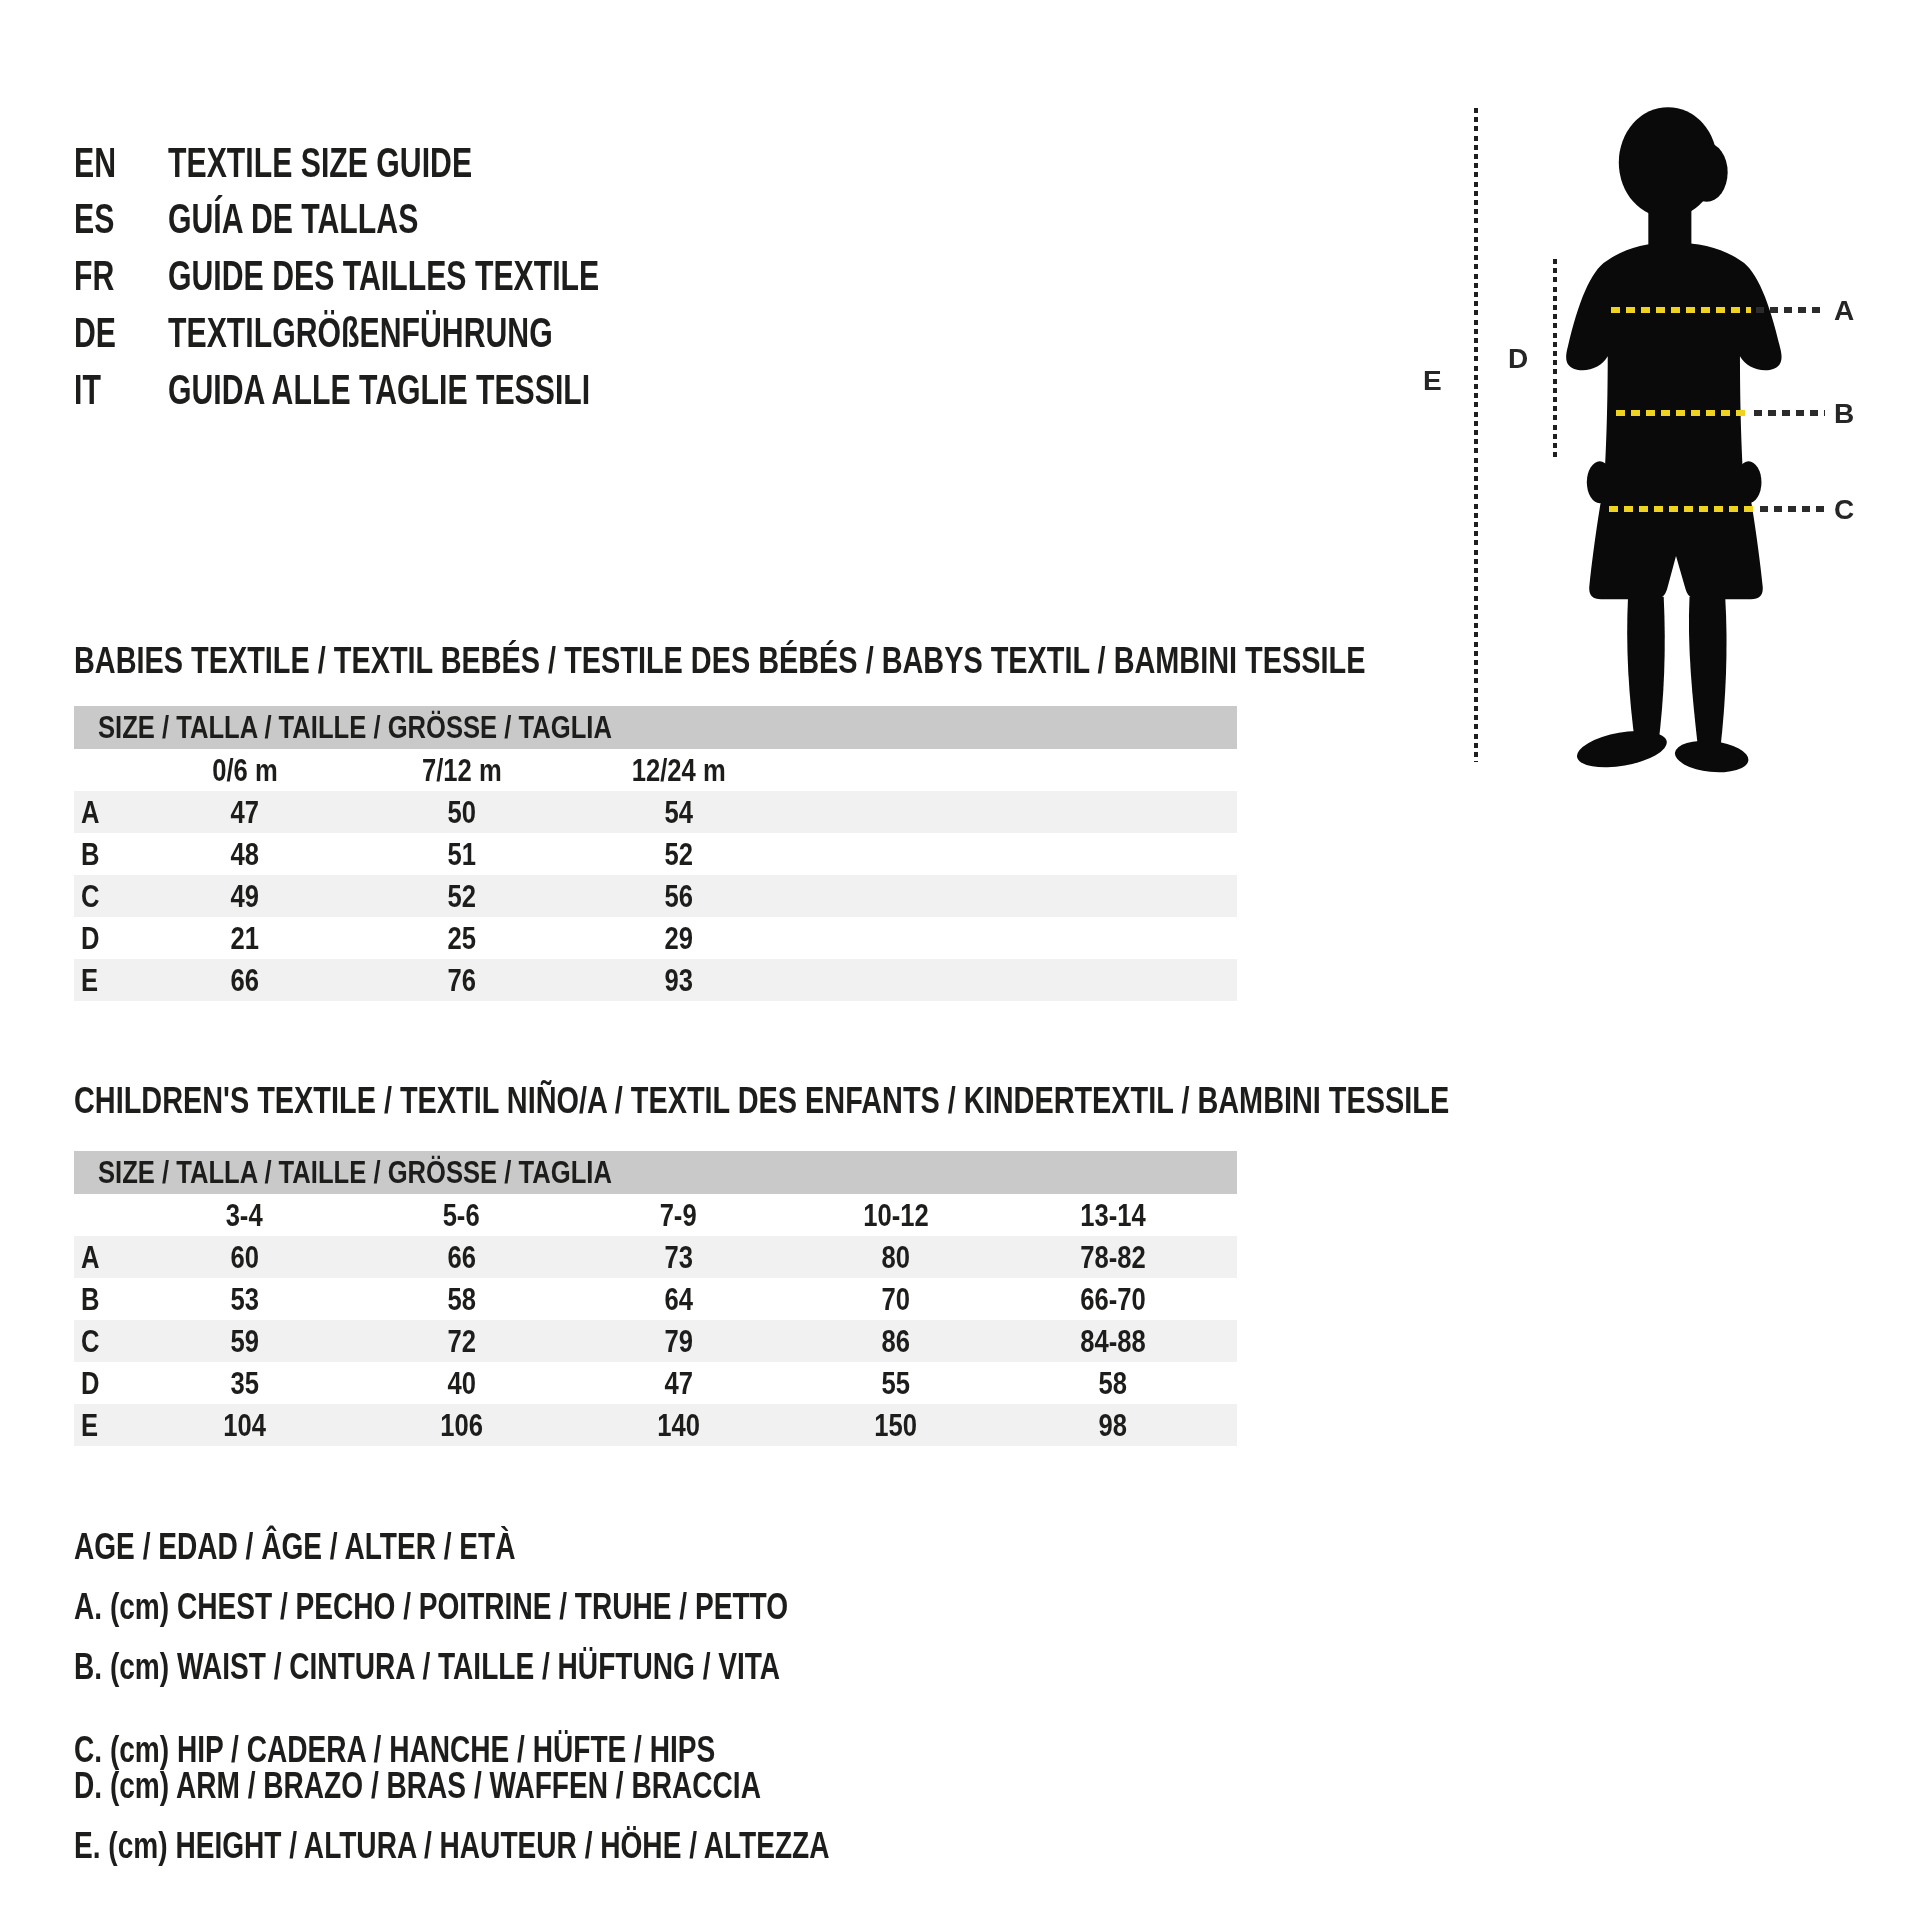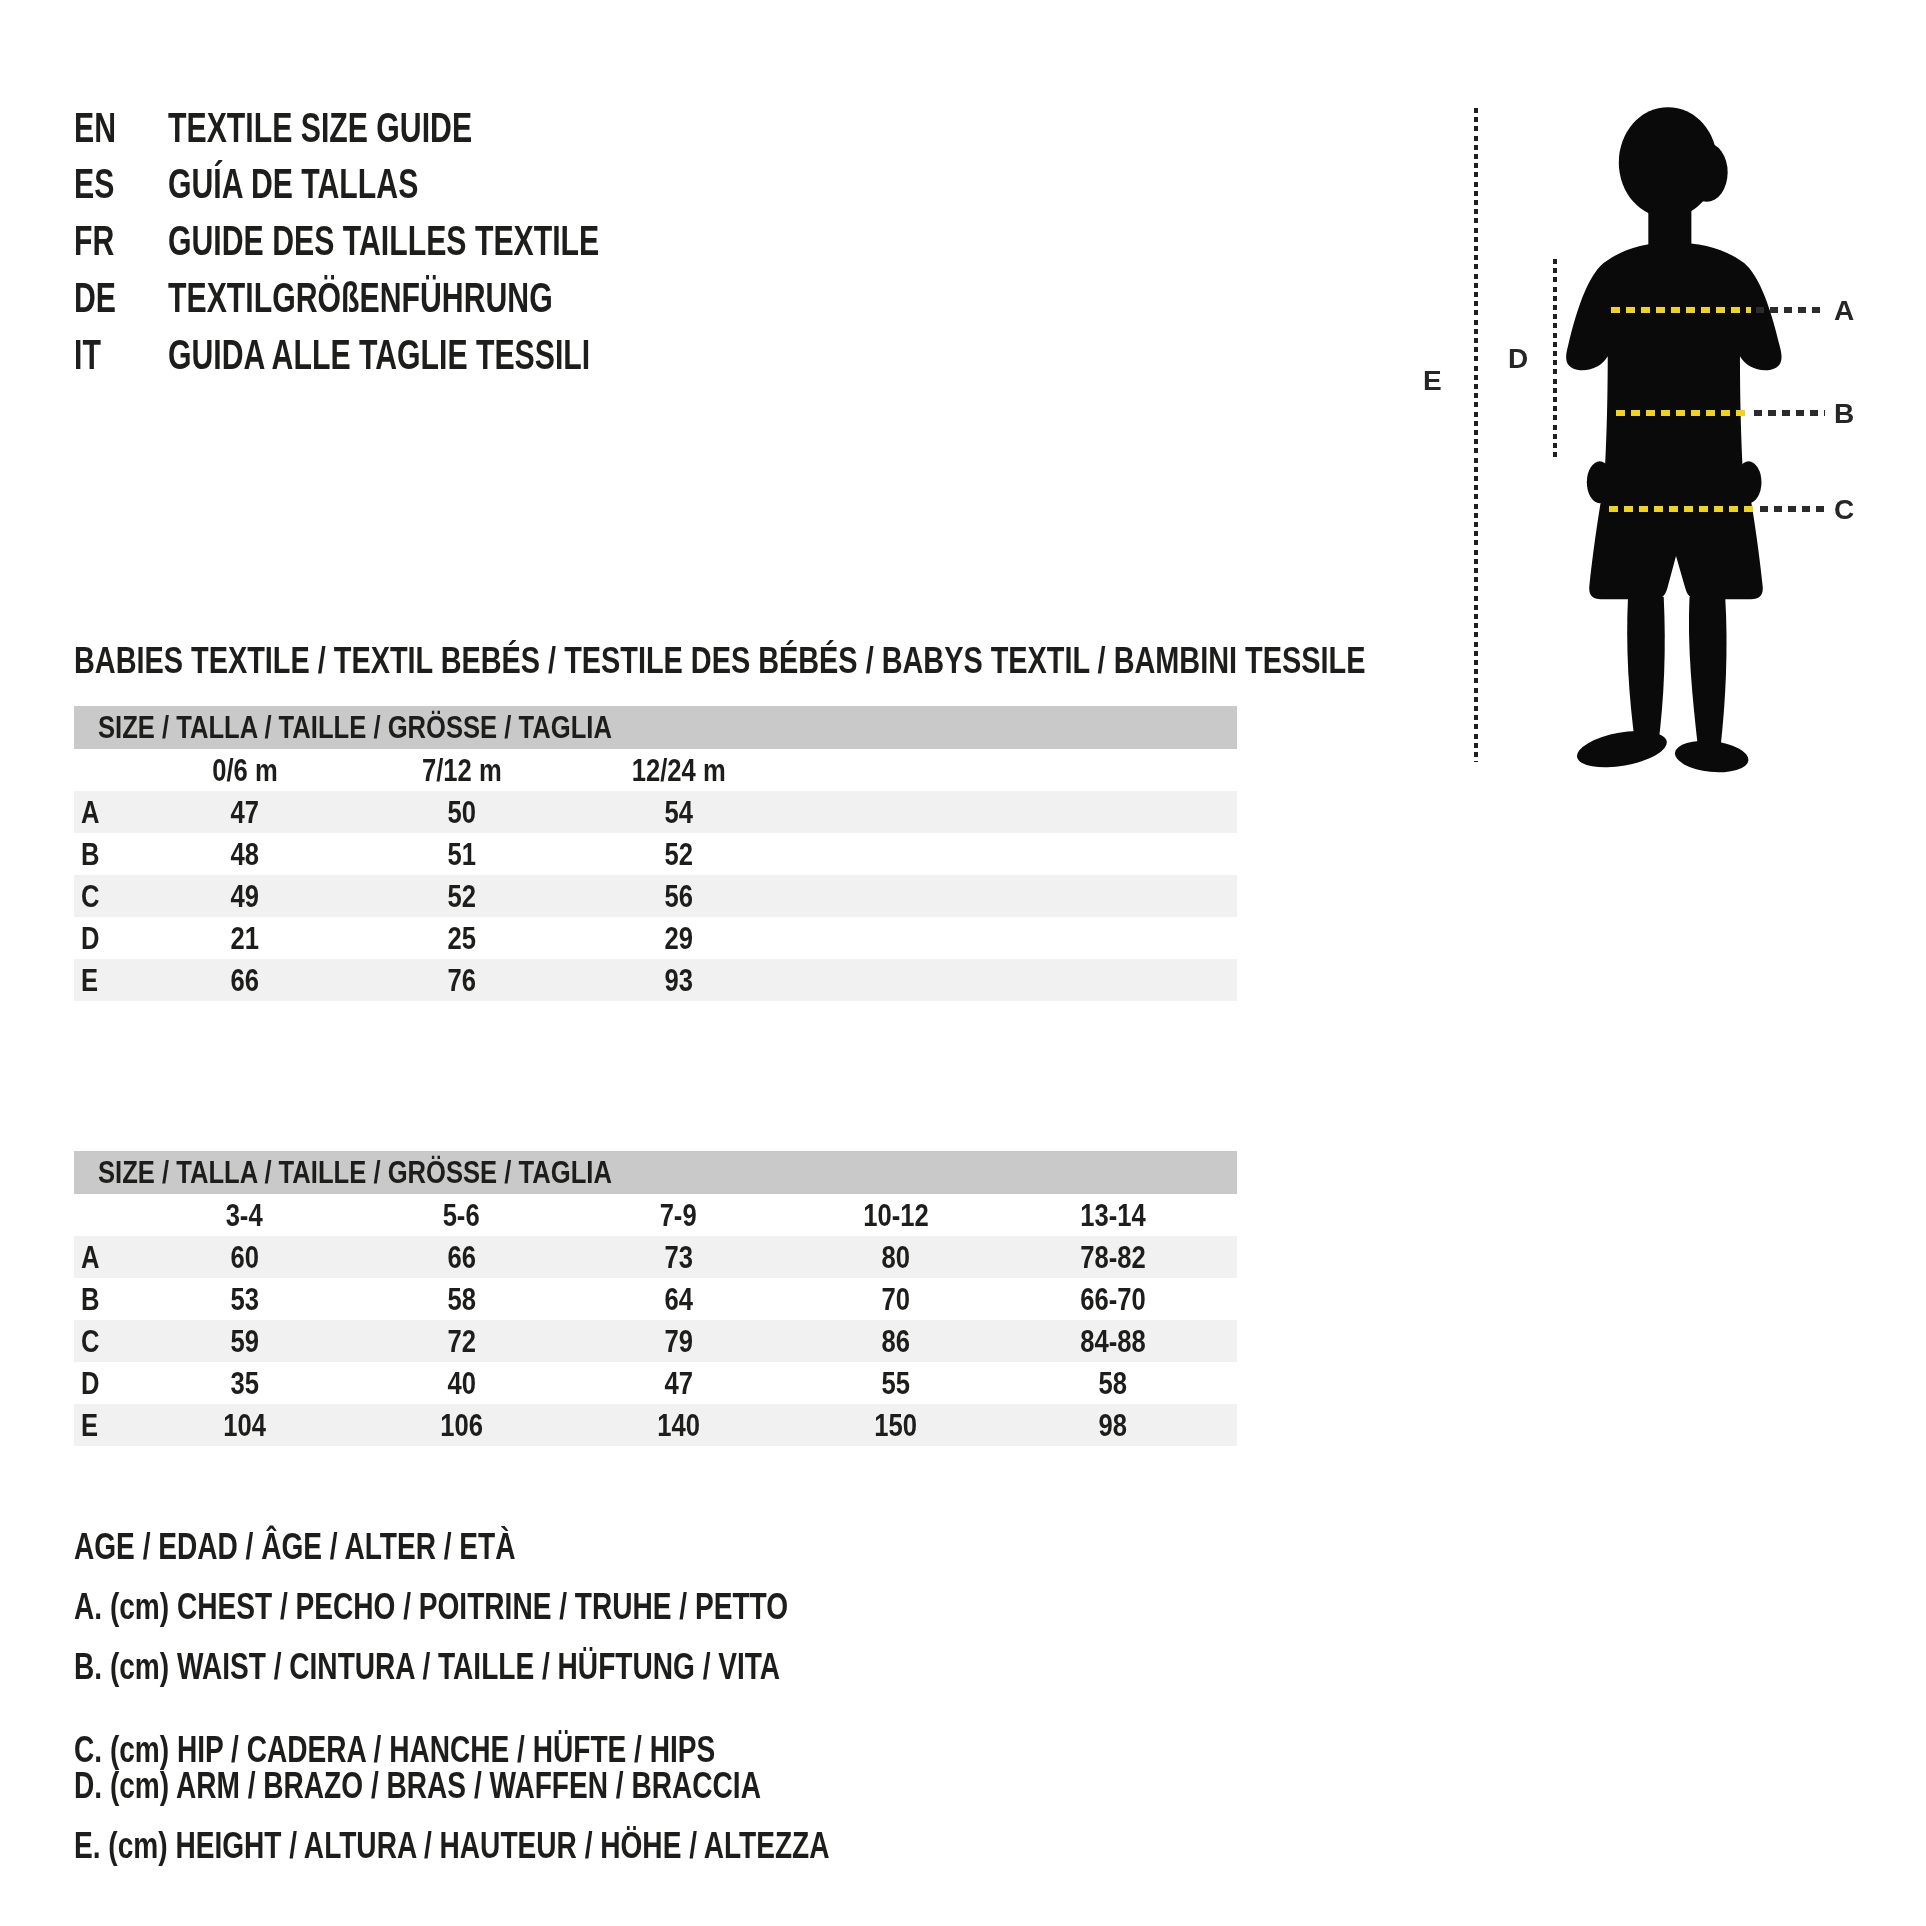--- a/index.html
+++ b/index.html
@@ -5,21 +5,21 @@
   html,body{margin:0;padding:0;background:#fff;}
   #canvas{position:relative;width:1926px;height:1926px;background:#ffffff;overflow:hidden;
           font-family:"Liberation Sans",sans-serif;font-weight:bold;color:#1d1d1b;}
   .cond{display:inline-block;white-space:nowrap;transform-origin:0 50%;}
   .cx72{transform:scaleX(0.72);}
   .cx78{transform:scaleX(0.78);}
   .cx80{transform:scaleX(0.80);}
   .ctrcell .cond{transform-origin:50% 50%;}
 
   
-  .lang-row{position:absolute;left:74px;width:924px;height:57px;display:flex;align-items:center;font-size:42px;}
+  .lang-row{position:absolute;left:74px;width:924px;height:57px;display:flex;align-items:center;font-size:42px;margin-top:35px;}
   .lang-code{width:94px;flex:0 0 94px;}
 
   
   .sec-title{position:absolute;left:74px;height:49px;display:flex;align-items:center;font-size:37px;}
 
   
   .sizetable{position:absolute;left:74px;width:1163px;}
   .size-bar{height:43px;background:#c9c9c9;display:flex;align-items:center;padding-left:24px;box-sizing:border-box;font-size:32px;}
   .trow{display:grid;height:42px;font-size:32px;text-align:center;}
   .babies .trow{grid-template-columns:62px 217px 217px 217px 1fr;}
@@ -194,20 +194,23 @@
       <div class="tcell ctrcell">
           <span class="cond cx80">76</span>
         </div>
       <div class="tcell ctrcell">
           <span class="cond cx80">93</span>
         </div>
       <div class="tcell"></div>
     </div>
   </div>
 
+  <div class="sec-title" style="top:1076px">
+    <span class="cond cx78">CHILDREN'S TEXTILE / TEXTIL NIÑO/A / TEXTIL DES ENFANTS / KINDERTEXTIL / BAMBINI TESSILE</span>
+  </div>
 
   <div class="sizetable children" style="top:1151px">
     <div class="size-bar">
       <span class="cond cx80">SIZE / TALLA / TAILLE / GRÖSSE / TAGLIA</span>
     </div>
     <div class="trow">
       <div class="tcell lab"></div>
       <div class="tcell ctrcell">
           <span class="cond cx80">3-4</span>
         </div>

